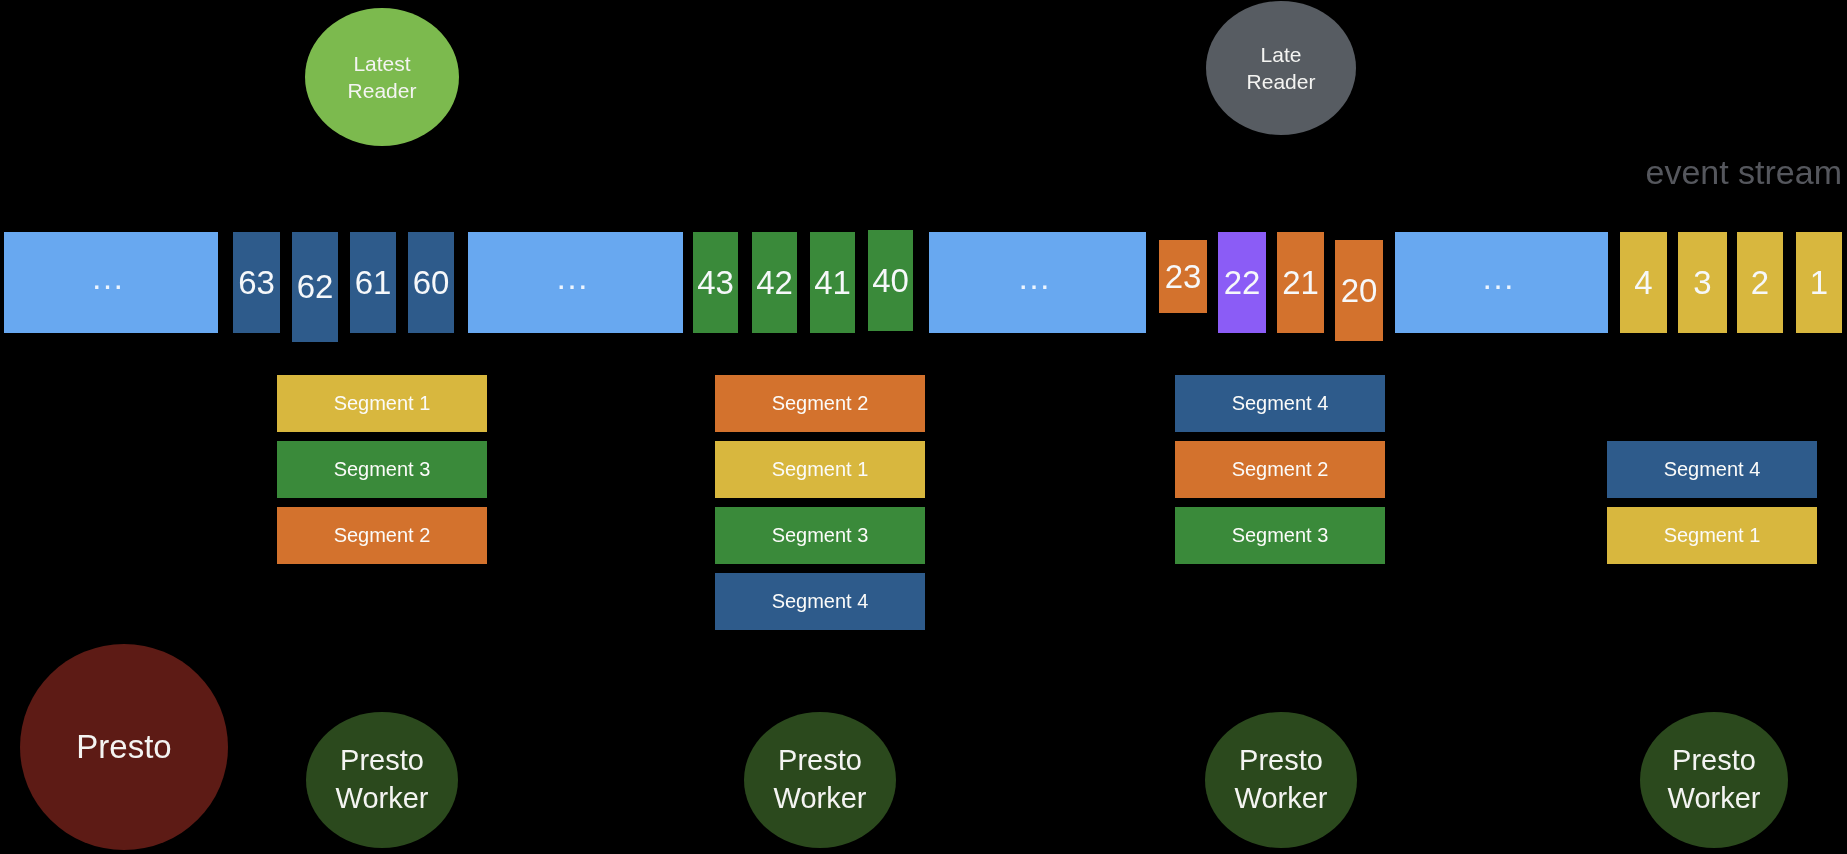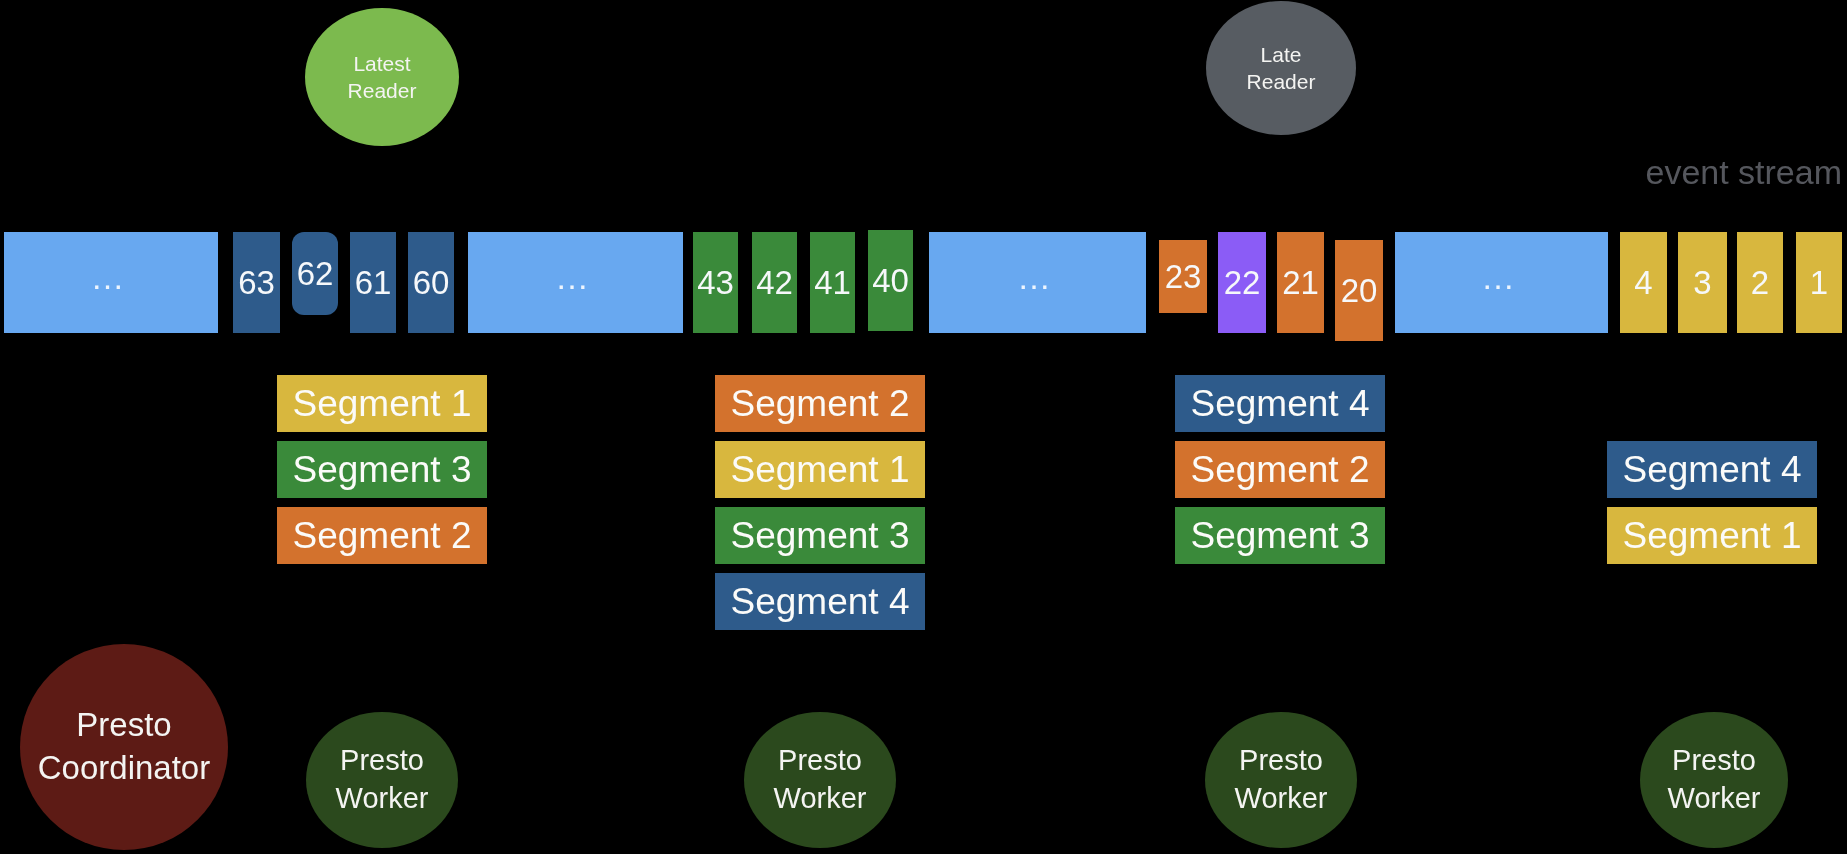--- a/index.html
+++ b/index.html
@@ -26,21 +26,21 @@
     color: #eef5fe;
     padding-bottom: 10px;
     box-sizing: border-box;
   }
   .segment-box {
     position: absolute;
     display: flex;
     align-items: center;
     justify-content: center;
     color: #fbfbf9;
-    font-size: 37px;
+    font-size: 20px;
   }
   .circle {
     position: absolute;
     border-radius: 50%;
     display: flex;
     align-items: center;
     justify-content: center;
     text-align: center;
     color: #f4f4f2;
     line-height: 1.3;
@@ -71,21 +71,21 @@
         <div>
           <div>Late</div>
           <div>Reader</div>
         </div>
       </div>
     </div>
   <div class="event-stream-label" style="color: rgb(85, 87, 93);">event stream</div>
   <div id="stream-layer">
       <div class="block ellipsis" style="left: 4px; top: 232px; width: 214px; height: 101px; background: rgb(104, 168, 240);">…</div>
       <div class="block" style="left: 233px; top: 232px; width: 47px; height: 101px; background: rgb(46, 91, 139);">63</div>
-      <div class="block" style="left: 292px; top: 232px; width: 46px; height: 83px; background: rgb(46, 91, 139); border-radius: 12px;">62</div>
+      <div class="block" style="left: 292px; top: 232px; width: 46px; height: 110px; background: rgb(46, 91, 139);">62</div>
       <div class="block" style="left: 350px; top: 232px; width: 46px; height: 101px; background: rgb(46, 91, 139);">61</div>
       <div class="block" style="left: 408px; top: 232px; width: 46px; height: 101px; background: rgb(46, 91, 139);">60</div>
       <div class="block ellipsis" style="left: 468px; top: 232px; width: 215px; height: 101px; background: rgb(104, 168, 240);">…</div>
       <div class="block" style="left: 693px; top: 232px; width: 45px; height: 101px; background: rgb(58, 138, 58);">43</div>
       <div class="block" style="left: 752px; top: 232px; width: 45px; height: 101px; background: rgb(58, 138, 58);">42</div>
       <div class="block" style="left: 810px; top: 232px; width: 45px; height: 101px; background: rgb(58, 138, 58);">41</div>
       <div class="block" style="left: 868px; top: 230px; width: 45px; height: 101px; background: rgb(58, 138, 58);">40</div>
       <div class="block ellipsis" style="left: 929px; top: 232px; width: 217px; height: 101px; background: rgb(104, 168, 240);">…</div>
       <div class="block" style="left: 1159px; top: 240px; width: 48px; height: 73px; background: rgb(211, 114, 45);">23</div>
       <div class="block" style="left: 1218px; top: 232px; width: 48px; height: 101px; background: #8b5cf6;">22</div>
@@ -108,21 +108,20 @@
       <div class="segment-box" style="left: 1175px; top: 375px; width: 210px; height: 57px; background: rgb(46, 91, 139);">Segment 4</div>
       <div class="segment-box" style="left: 1175px; top: 441px; width: 210px; height: 57px; background: rgb(211, 114, 45);">Segment 2</div>
       <div class="segment-box" style="left: 1175px; top: 507px; width: 210px; height: 57px; background: rgb(58, 138, 58);">Segment 3</div>
       <div class="segment-box" style="left: 1607px; top: 441px; width: 210px; height: 57px; background: rgb(46, 91, 139);">Segment 4</div>
       <div class="segment-box" style="left: 1607px; top: 507px; width: 210px; height: 57px; background: rgb(216, 183, 62);">Segment 1</div>
     </div>
   <div id="nodes-layer">
       <div class="circle coordinator" style="left: 20px; top: 644px; width: 208px; height: 206px; background: rgb(93, 27, 21);">
         <div>
           <div>Presto</div>
-          <div>Coordinator</div>
         </div>
       </div>
       <div class="circle worker" style="left: 306px; top: 712px; width: 152px; height: 136px; background: rgb(43, 73, 29);">
         <div>
           <div>Presto</div>
           <div>Worker</div>
         </div>
       </div>
       <div class="circle worker" style="left: 744px; top: 712px; width: 152px; height: 136px; background: rgb(43, 73, 29);">
         <div>

